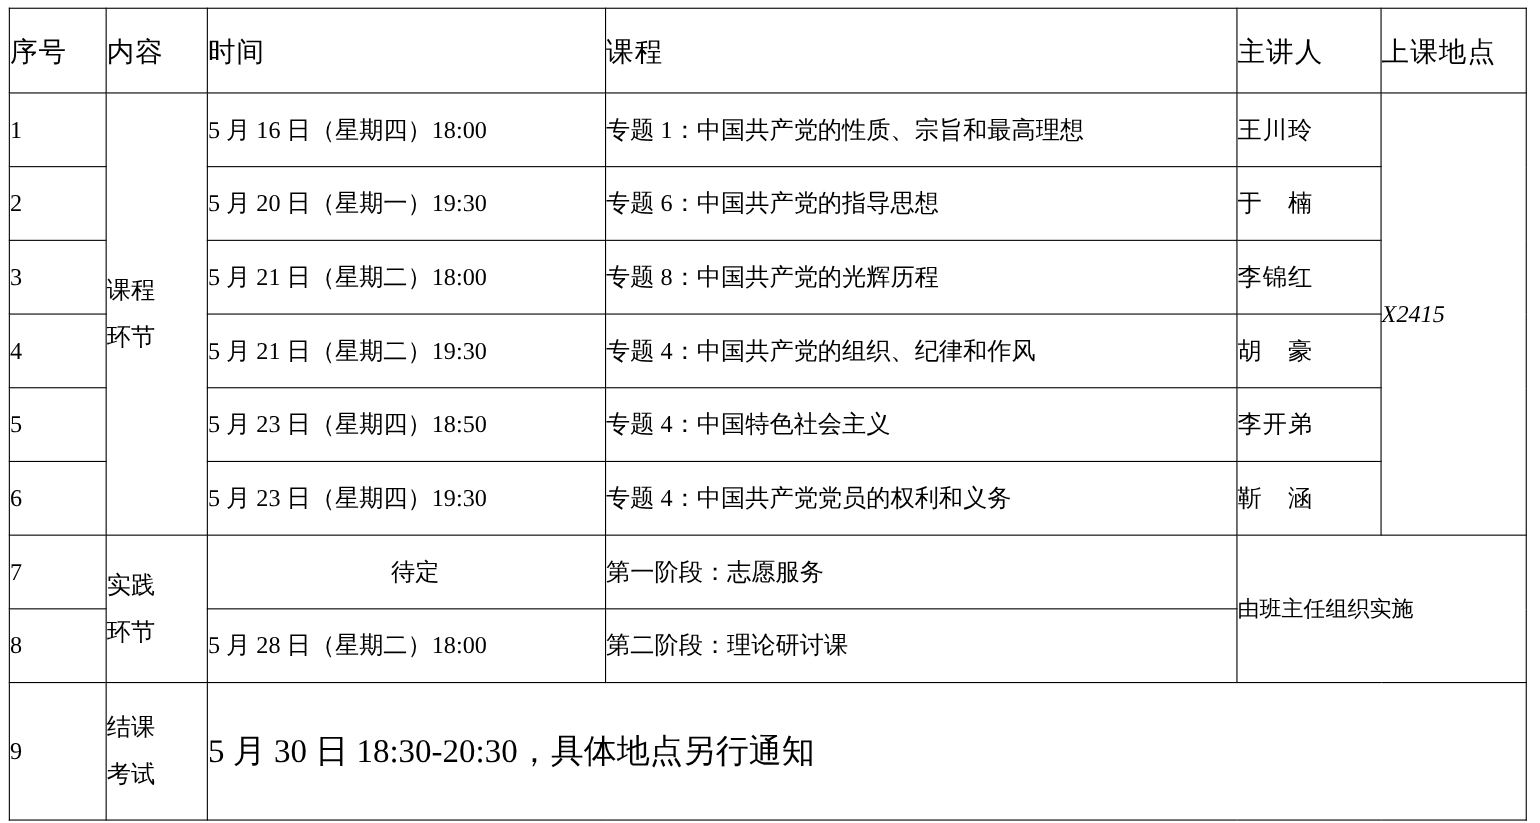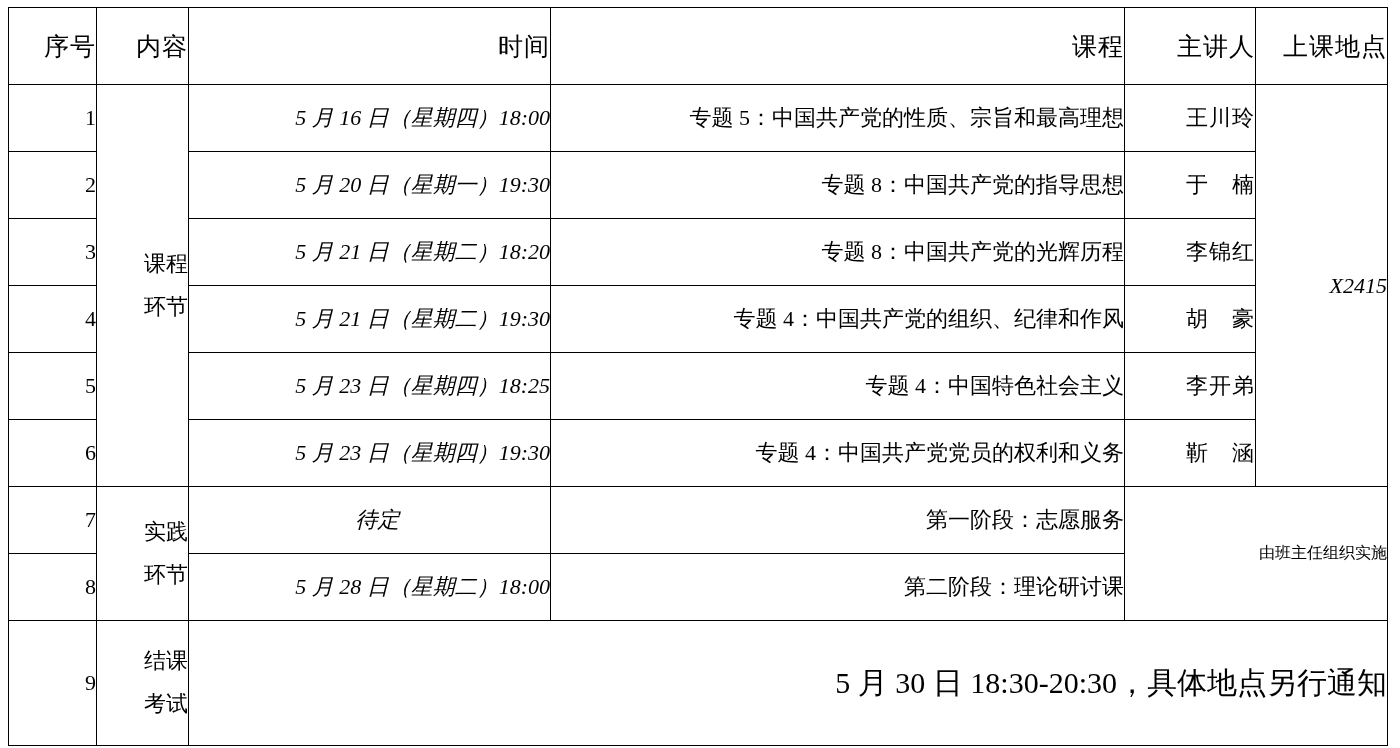--- a/index.html
+++ b/index.html
@@ -21,21 +21,21 @@
     box-sizing: border-box;
   }
   table.schedule {
     border-collapse: collapse;
     table-layout: fixed;
     width: 1379px;
     margin: 7px 0 0 8px;
   }
   table.schedule td, table.schedule th {
     border: 1.6px solid #000000;
-    text-align: right;
+    text-align: left;
     vertical-align: middle;
     font-weight: normal;
     padding: 0;
   }
   .col-no    { width: 88px; }
   .col-cont  { width: 92px; }
   .col-time  { width: 362px; }
   .col-course{ width: 574px; }
   .col-sp    { width: 131px; }
   .col-place { width: 132px; }
@@ -48,21 +48,20 @@
   }
   tbody td {
     height: 66px;
     font-size: 22px;
   }
   td.no { font-size: 22px; }
   td.time {
     text-align: left;
     padding-left: 34px;
     white-space: nowrap;
-    font-style: italic;
   }
   td.time.center {
     text-align: center;
     padding-left: 16px;
   }
   td.course {
     text-align: left;
     padding-left: 16px;
     white-space: nowrap;
   }
@@ -76,21 +75,21 @@
     font-style: italic;
   }
   td.vertical {
     font-size: 22px;
     line-height: 1.95;
   }
   td.vertical .stack {
     display: block;
   }
   td.organizer {
-    font-size: 16px;
+    font-size: 20px;
     font-family: Liberation Serif, serif;
   }
   td.exam-row {
     font-size: 30px;
     text-align: center;
   }
   tr.r-exam td { height: 124px; }
   tr.r-practice td { height: 66px; }
 </style>
 </head>
@@ -117,45 +116,45 @@
       </tr>
     </thead>
     <tbody>
       <tr>
         <td class="no">1</td>
         <td class="vertical" rowspan="6">
           <span class="stack">课程</span>
           <span class="stack">环节</span>
         </td>
         <td class="time">5 月 16 日（星期四）18:00</td>
-        <td class="course">专题 5：中国共产党的性质、宗旨和最高理想</td>
+        <td class="course">专题 1：中国共产党的性质、宗旨和最高理想</td>
         <td class="speaker">王川玲</td>
         <td class="place" rowspan="6">X2415</td>
       </tr>
       <tr>
         <td class="no">2</td>
         <td class="time">5 月 20 日（星期一）19:30</td>
-        <td class="course">专题 8：中国共产党的指导思想</td>
+        <td class="course">专题 6：中国共产党的指导思想</td>
         <td class="speaker">于　楠</td>
       </tr>
       <tr>
         <td class="no">3</td>
-        <td class="time">5 月 21 日（星期二）18:20</td>
+        <td class="time">5 月 21 日（星期二）18:00</td>
         <td class="course">专题 8：中国共产党的光辉历程</td>
         <td class="speaker">李锦红</td>
       </tr>
       <tr>
         <td class="no">4</td>
         <td class="time">5 月 21 日（星期二）19:30</td>
         <td class="course">专题 4：中国共产党的组织、纪律和作风</td>
         <td class="speaker">胡　豪</td>
       </tr>
       <tr>
         <td class="no">5</td>
-        <td class="time">5 月 23 日（星期四）18:25</td>
+        <td class="time">5 月 23 日（星期四）18:50</td>
         <td class="course">专题 4：中国特色社会主义</td>
         <td class="speaker">李开弟</td>
       </tr>
       <tr>
         <td class="no">6</td>
         <td class="time">5 月 23 日（星期四）19:30</td>
         <td class="course">专题 4：中国共产党党员的权利和义务</td>
         <td class="speaker">靳　涵</td>
       </tr>
 

